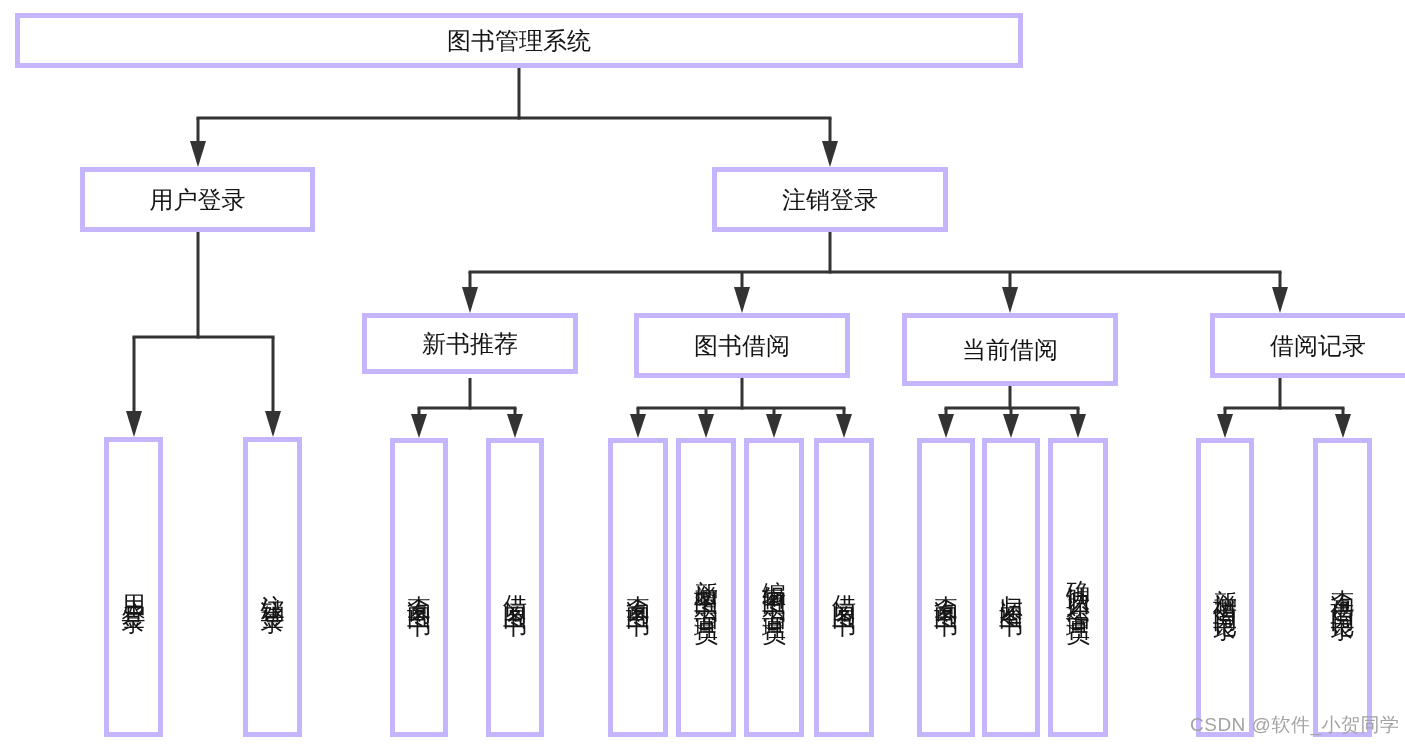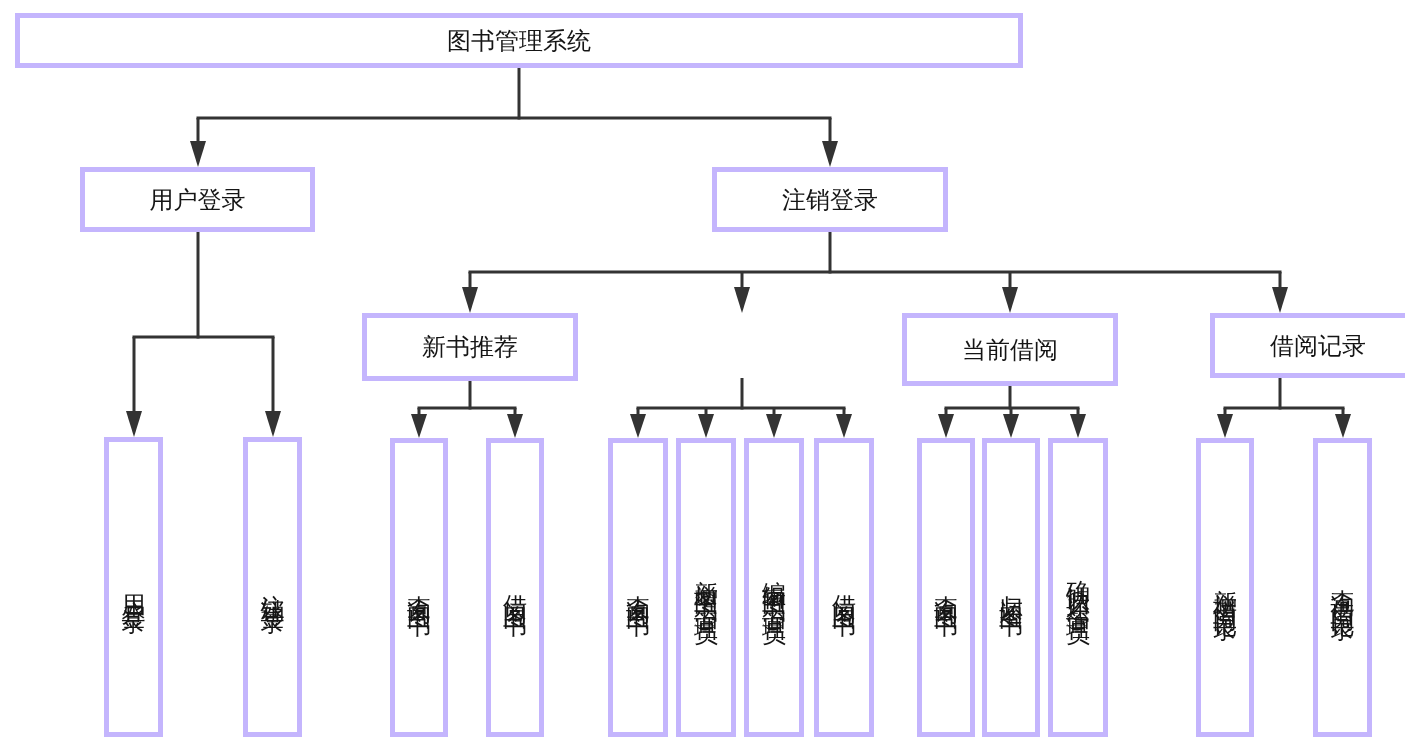--- a/index.html
+++ b/index.html
@@ -93,21 +93,22 @@
       <line x1="1343" y1="408" x2="1343" y2="416"></line>
       <polygon points="1335,414 1351,414 1343,438" stroke="none"></polygon>
     </g>
   </svg>
 
   <div class="node" style="left:15px;top:13px;width:1008px;height:55px;">图书管理系统</div>
 
   <div class="node" style="left:80px;top:167px;width:235px;height:65px;">用户登录</div>
   <div class="node" style="left:712px;top:167px;width:236px;height:65px;">注销登录</div>
 
-  <div class="node" style="left:362px;top:313px;width:216px;height:68px;">新书推荐</div>
+  <div class="node" style="left:362px;top:313px;width:216px;height:61px;">新书推荐</div>
+  <div class="node" style="left:634px;top:313px;width:216px;height:65px;">图书借阅</div>
   <div class="node" style="left:902px;top:313px;width:216px;height:73px;">当前借阅</div>
   <div class="node" style="left:1172px;top:313px;width:216px;height:65px;margin-left:38px;">借阅记录</div>
 
   <div class="node vnode" style="left:104px;top:437px;width:59px;height:300px;">用户登录</div>
   <div class="node vnode" style="left:243px;top:437px;width:59px;height:300px;">注销登录</div>
 
   <div class="node vnode" style="left:390px;top:438px;width:58px;height:299px;">查询图书</div>
   <div class="node vnode" style="left:486px;top:438px;width:58px;height:299px;">借阅图书</div>
 
   <div class="node vnode" style="left:608px;top:438px;width:60px;height:299px;">查询图书</div>
@@ -115,13 +116,14 @@
   <div class="node vnode" style="left:744px;top:438px;width:60px;height:299px;">编辑图书（管理员）</div>
   <div class="node vnode" style="left:814px;top:438px;width:60px;height:299px;">借阅图书</div>
 
   <div class="node vnode" style="left:917px;top:438px;width:58px;height:299px;">查询图书</div>
   <div class="node vnode" style="left:982px;top:438px;width:58px;height:299px;">归还图书</div>
   <div class="node vnode" style="left:1048px;top:438px;width:60px;height:299px;">确认归还（管理员）</div>
 
   <div class="node vnode" style="left:1196px;top:438px;width:58px;height:299px;">新增借阅记录</div>
   <div class="node vnode" style="left:1313px;top:438px;width:59px;height:299px;">查询借阅记录</div>
 
+  <div id="watermark">CSDN @软件_小贺同学</div>
 </div>
 
 </body></html>

